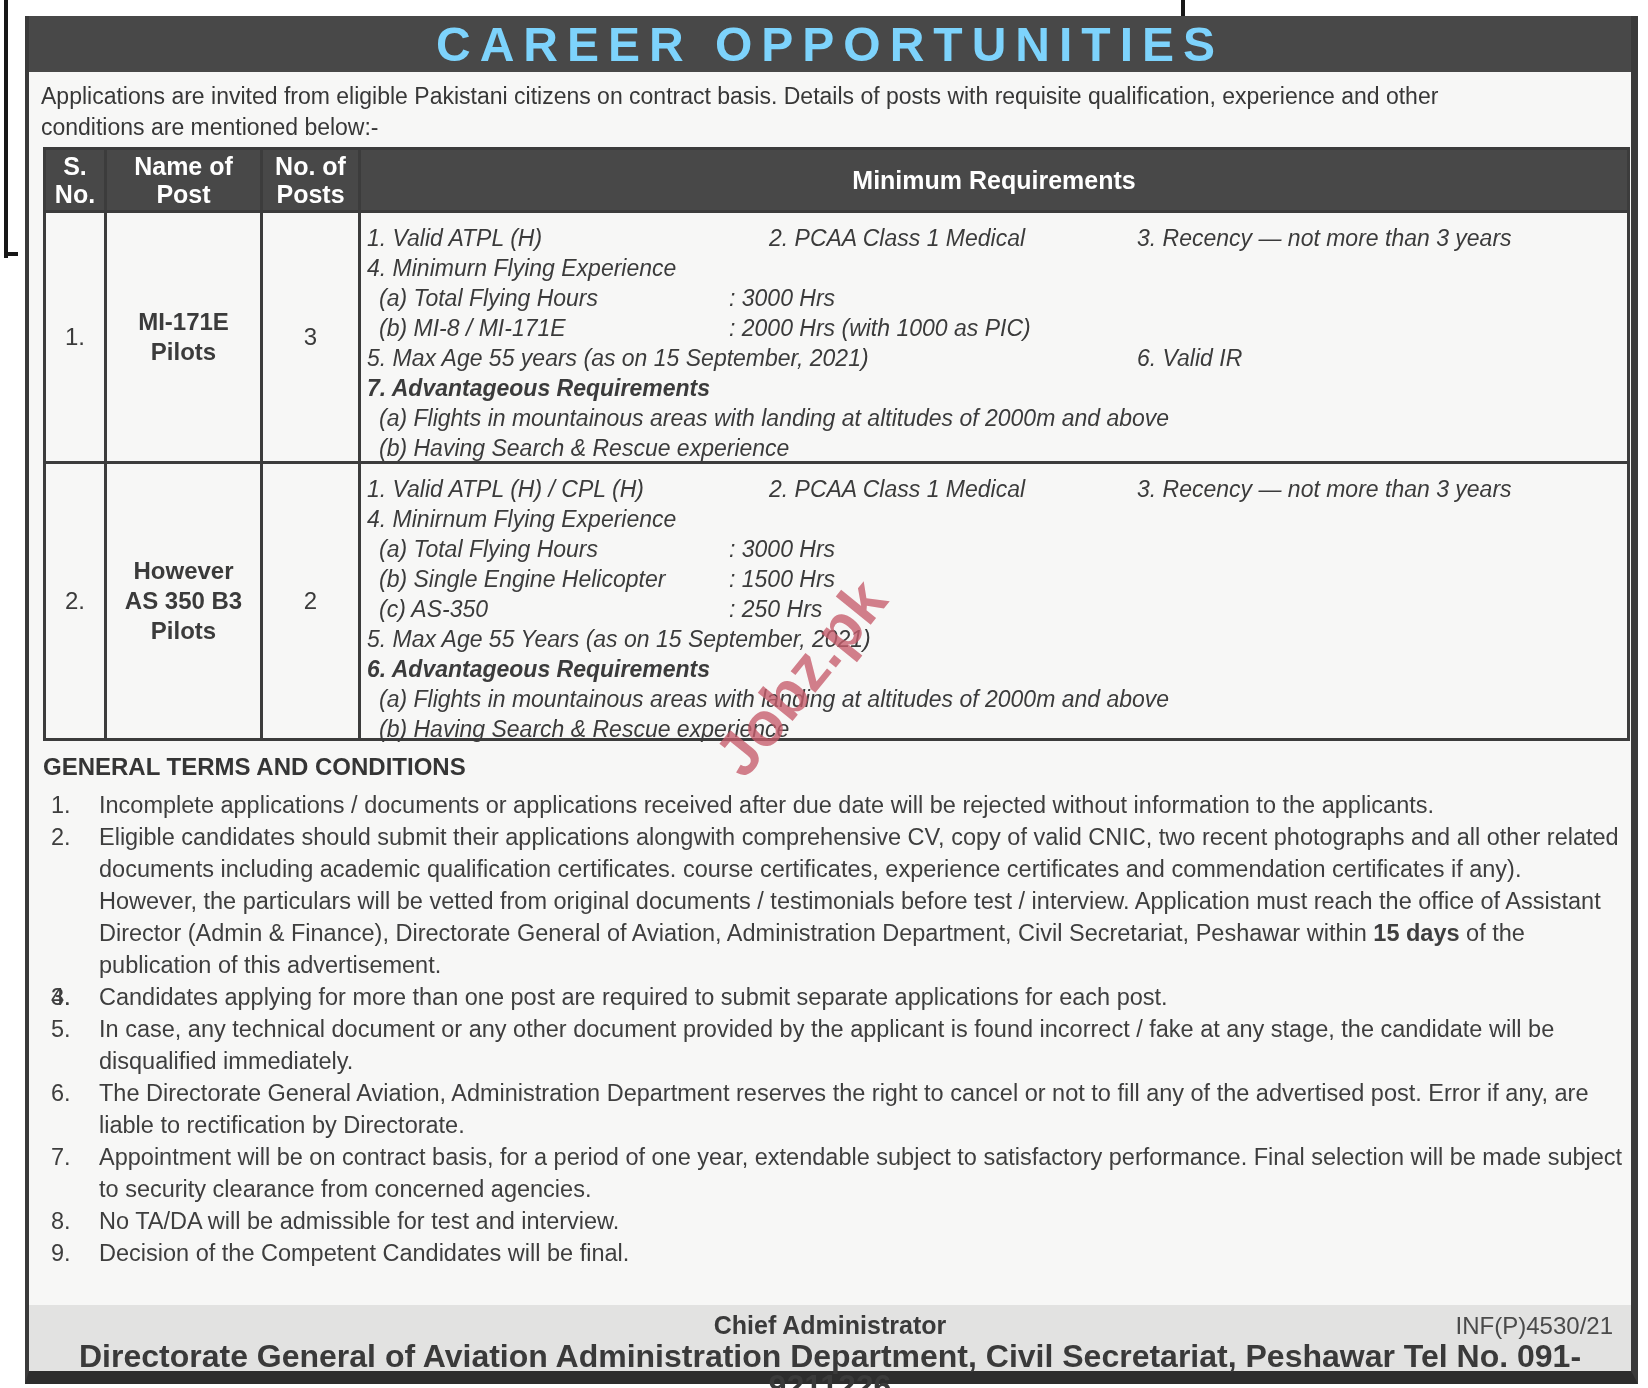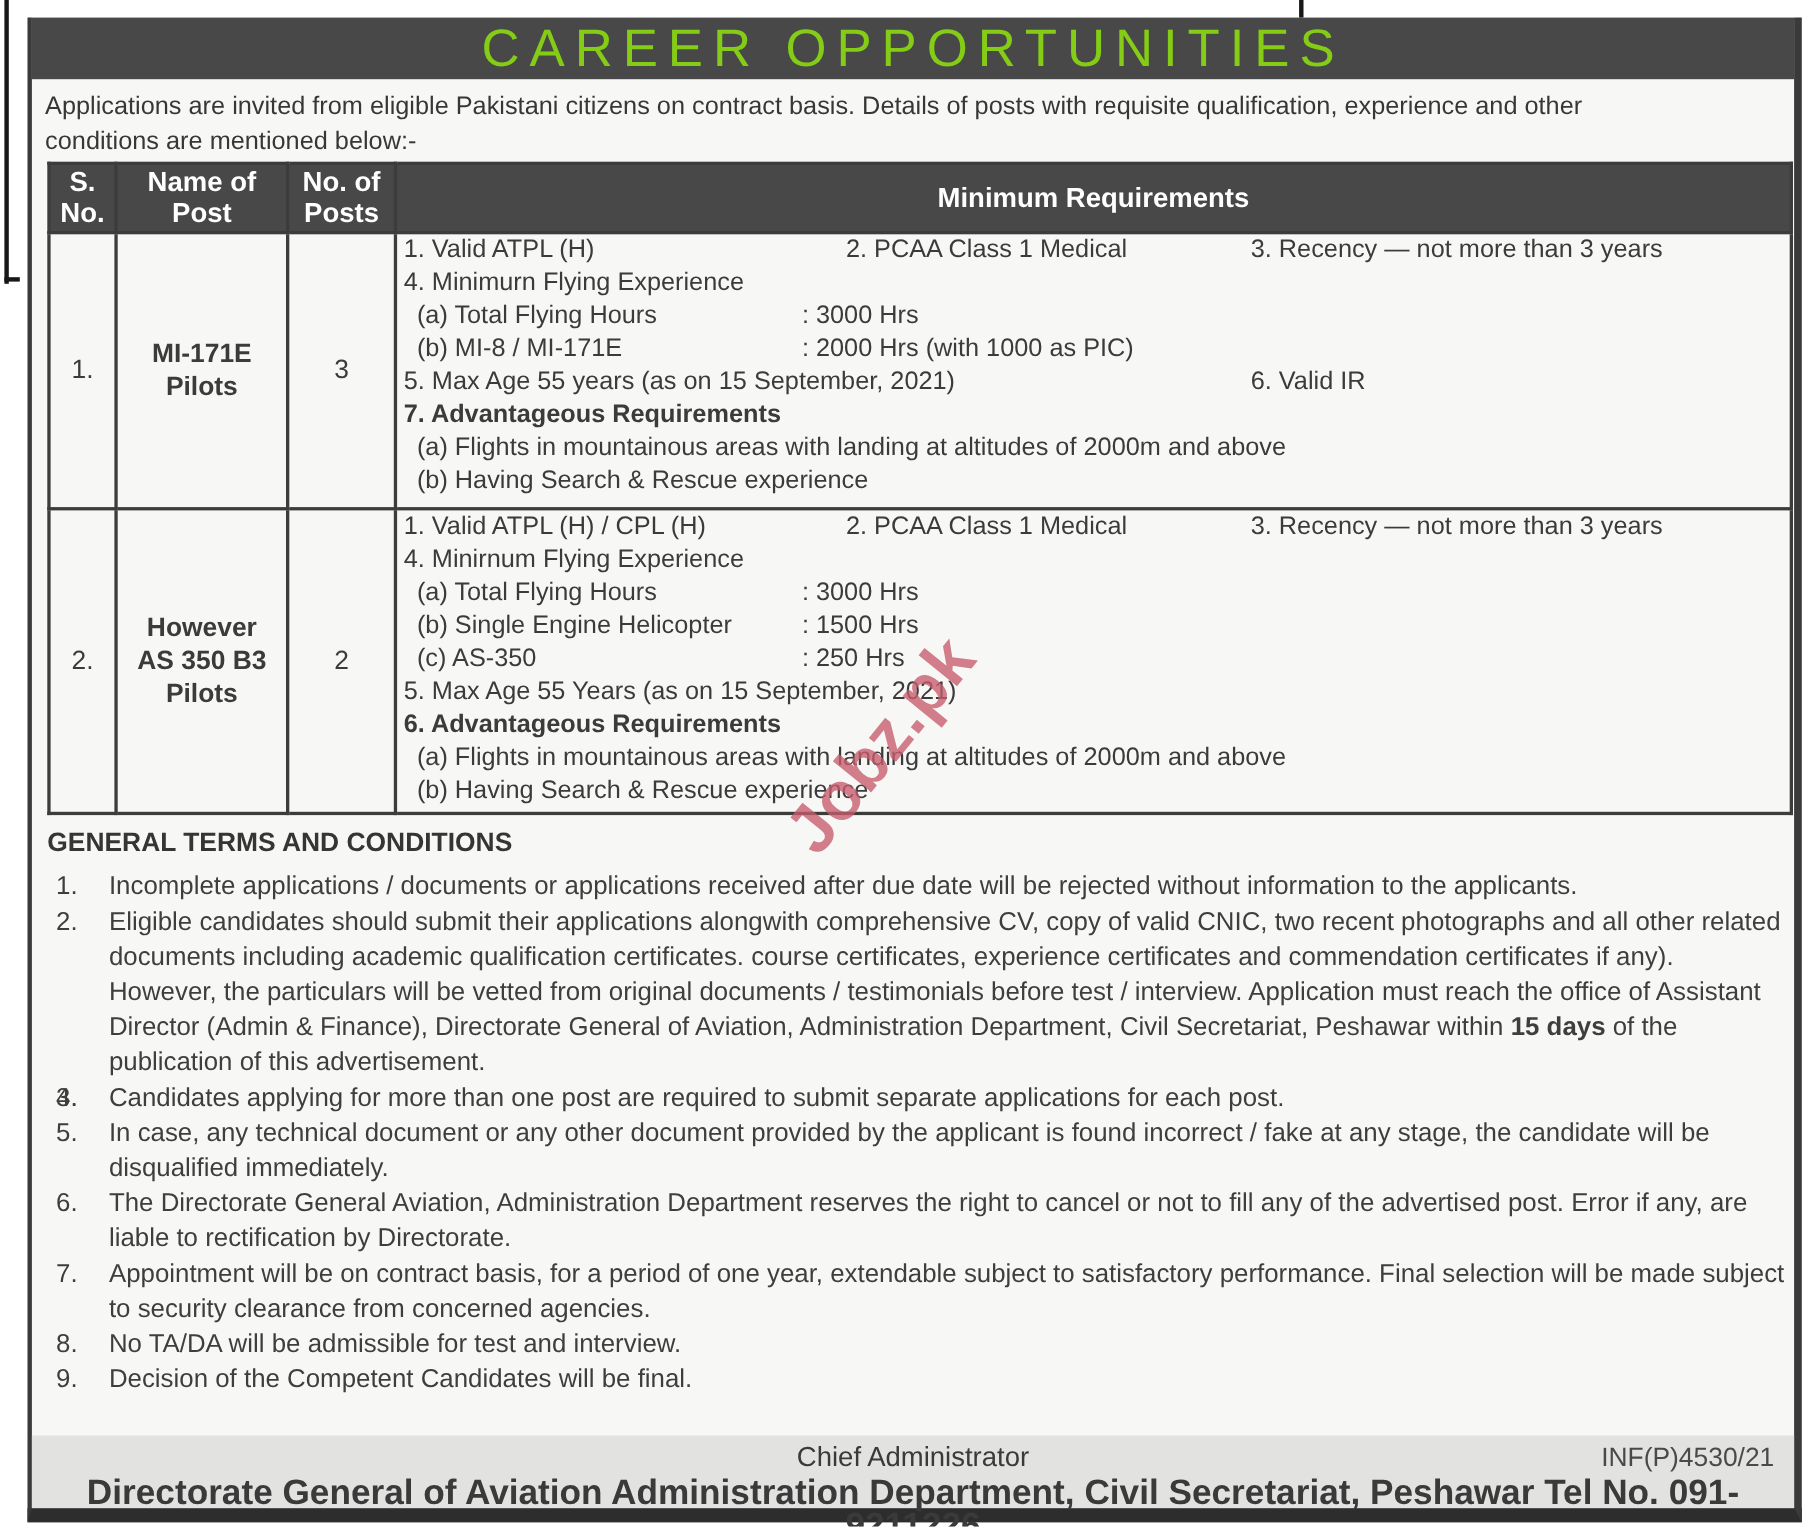--- a/index.html
+++ b/index.html
@@ -15,59 +15,59 @@
   
   .ad {
     position:absolute; left:25px; top:16px; width:1613px; height:1368px;
     background:#f7f7f6; box-sizing:border-box;
     border-left:4px solid #3a3a3a; border-right:7px solid #3a3a3a; border-bottom:13px solid #2d2d2d;
   }
   .title-bar {
     height:56px; background:#484848; display:flex; align-items:center; justify-content:center;
   }
   .title-text {
-    color:#84cc16; font-size:48px; font-weight:normal; letter-spacing:9px; white-space:nowrap;
+    color:#7dd3fc; font-size:48px; font-weight:bold; letter-spacing:9px; white-space:nowrap;
   }
   .intro { padding:9px 20px 4px 12px; font-size:23px; line-height:31px; color:#373737; }
 
   
   table.posts {
     margin-left:14px; width:1587px; border-collapse:collapse; table-layout:fixed;
     font-size:23px; color:#3b3b3b;
   }
   table.posts th, table.posts td { border:3px solid #3c3c3c; padding:0; }
   table.posts th {
     background:#484848; color:#ffffff; font-size:25px; line-height:28px;
     font-weight:bold; text-align:center; padding:2px 0;
   }
   td.cmid { text-align:center; vertical-align:middle; font-size:24px; }
   td.name { font-weight:bold; line-height:30px; }
   td.req  { vertical-align:top; padding-top:7px; padding-bottom:3px; }
   .rline { position:relative; height:30px; }
-  .rline span { position:absolute; top:0; white-space:nowrap; }
+  .rline span { position:absolute; top:12px; white-space:nowrap;font-style:italic; }
   .p1  { left:6px; }
   .p2  { left:408px; }
   .p3  { left:776px;text-align:center; }
   .lbl { left:18px; }
   .val { left:368px; }
   .bold { font-weight:bold; }
 
   
   .terms { padding:10px 8px 0 10px; color:#3e3e3e; }
   .terms-heading { font-weight:bold; font-size:24px; margin:2px 0 8px 4px; color:#353535; }
   .term-item { position:relative; padding-left:60px; font-size:23.5px; line-height:32px; width:1524px; }
   .term-item .num { position:absolute; left:12px; top:0; }
 
   
   .footer {
     position:absolute; left:0; right:0; bottom:0; height:66px; background:#e2e2e1;
     box-sizing:border-box; padding:4px 12px 0 12px; color:#3a3a3a;
   }
   .footer-l1 { position:relative; height:32px; }
-  .signatory { position:absolute; left:0; right:0; top:2px; text-align:center; font-weight:normal; font-size:25px; }
+  .signatory { position:absolute; left:0; right:0; top:2px; text-align:center; font-weight:bold; font-size:25px; }
   .ref { position:absolute; right:6px; top:3px; font-size:24px; font-weight:normal; color:#4a4a4a; }
   .footer-l2 { text-align:center; font-weight:bold; font-size:32px; line-height:30px; }
 
   
   .watermark {
     position:absolute; left:630px; top:637px; width:340px; height:80px; z-index:5;
     display:flex; align-items:center; justify-content:center;
     font-size:62px; font-weight:bold; color:#c75d6c; opacity:0.78;
     transform:rotate(-51deg); pointer-events:none;
   }

